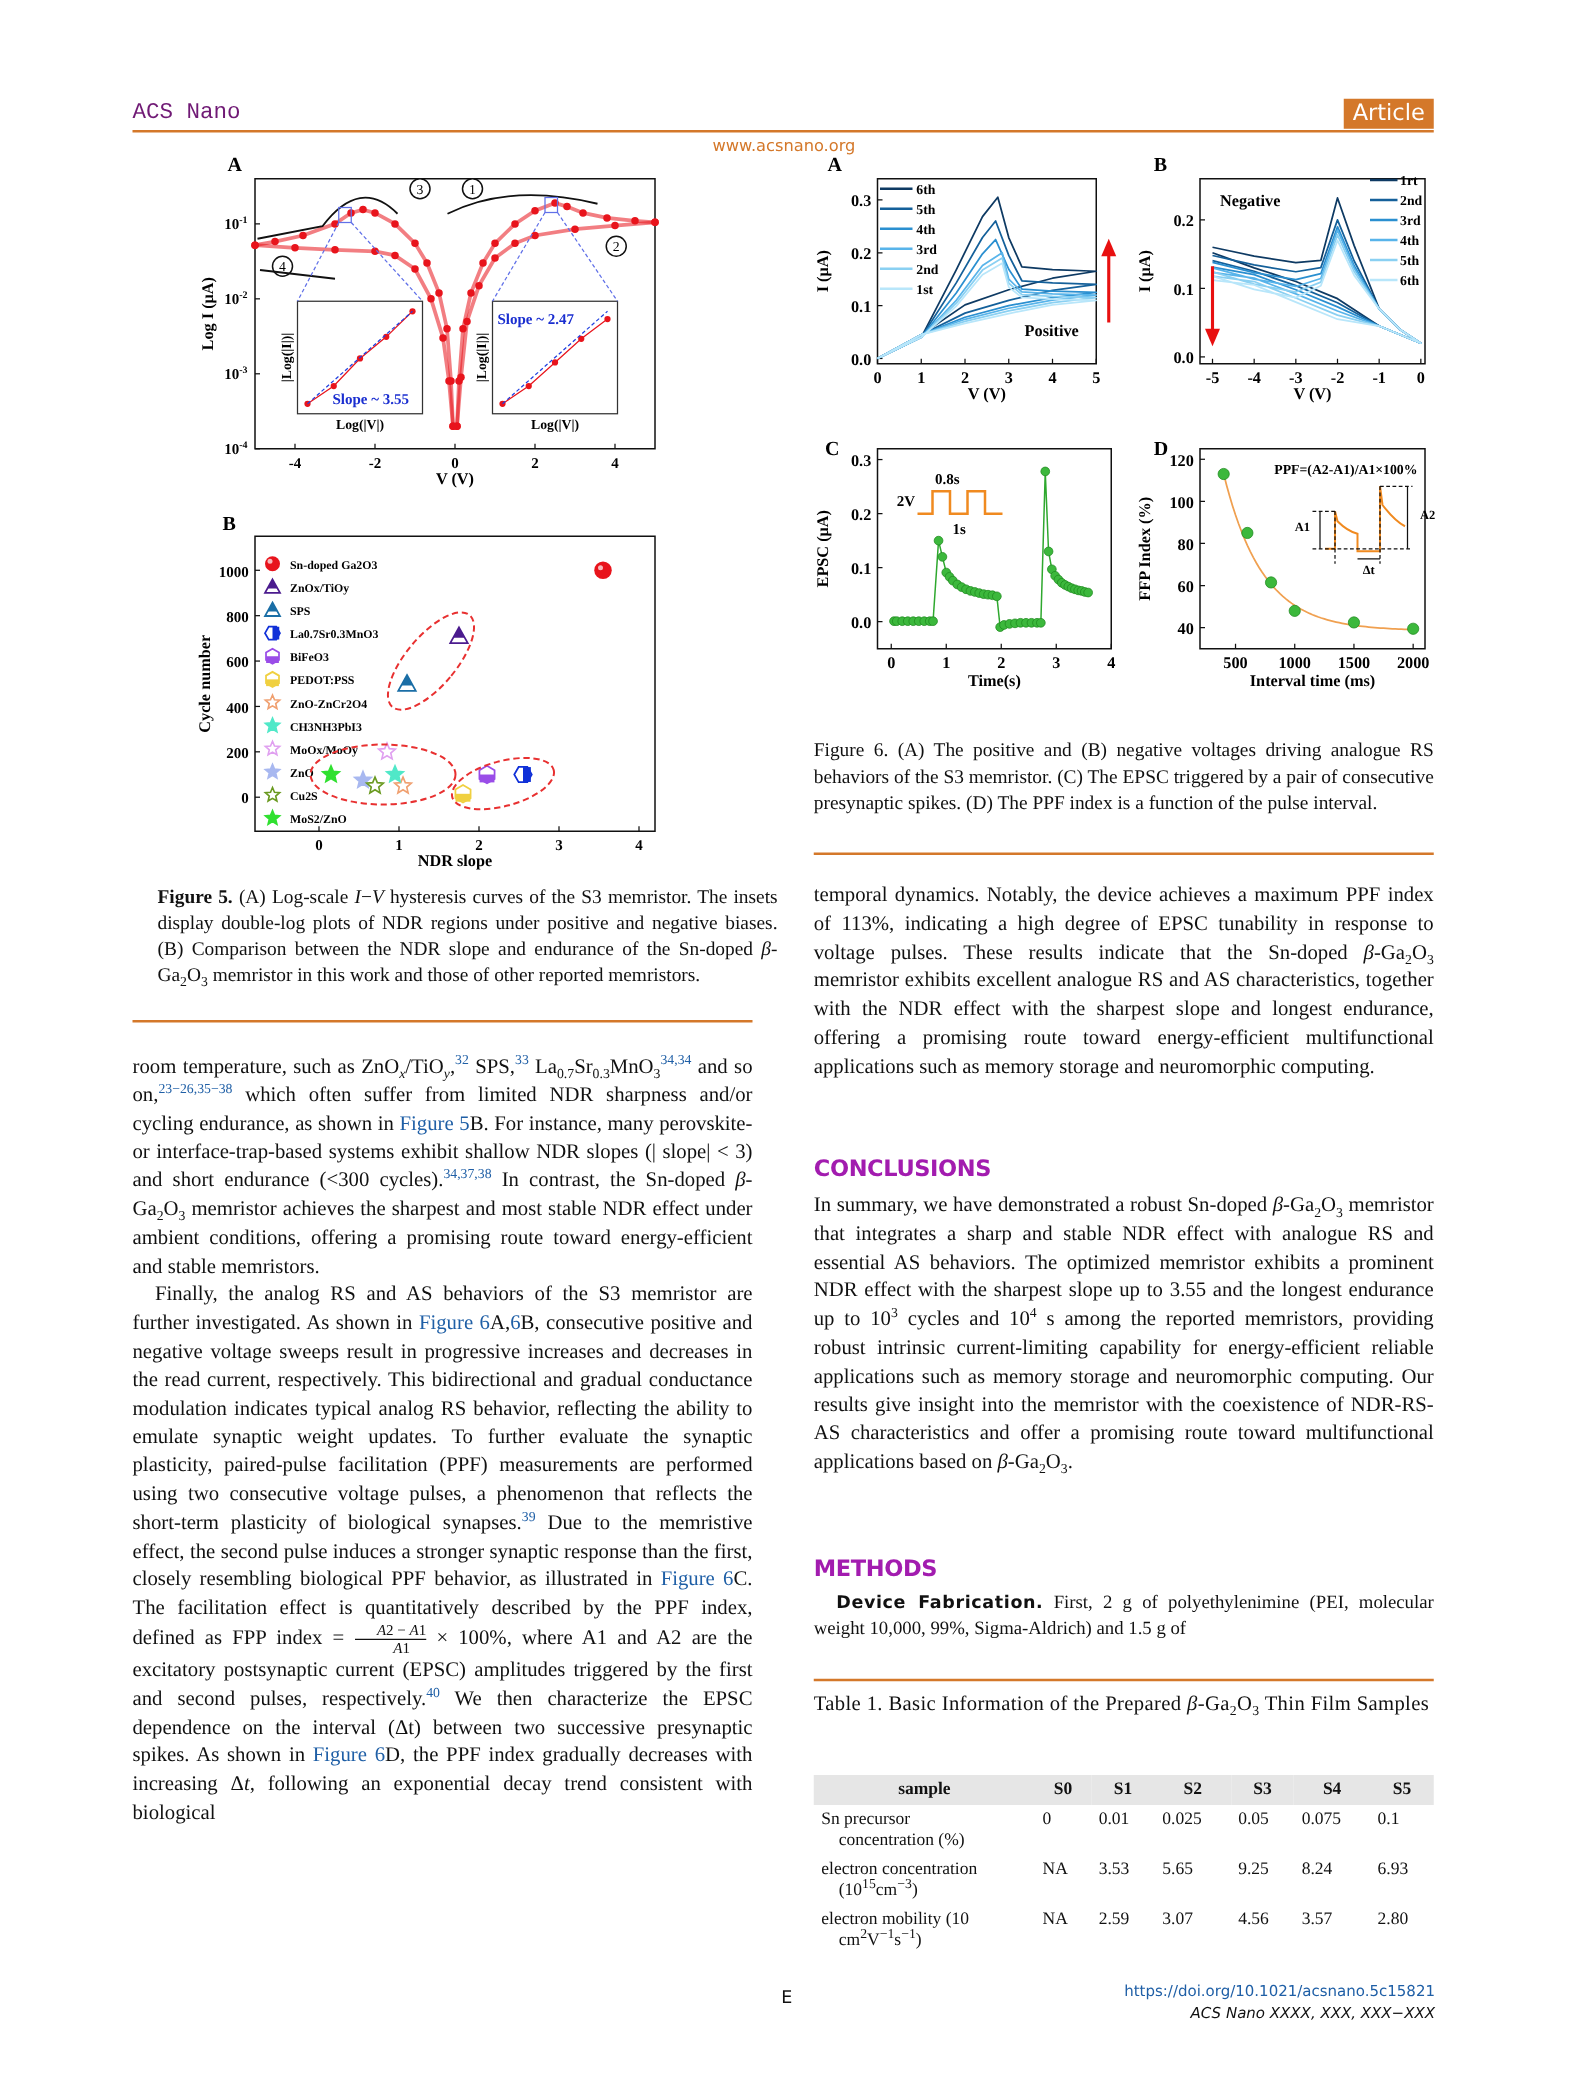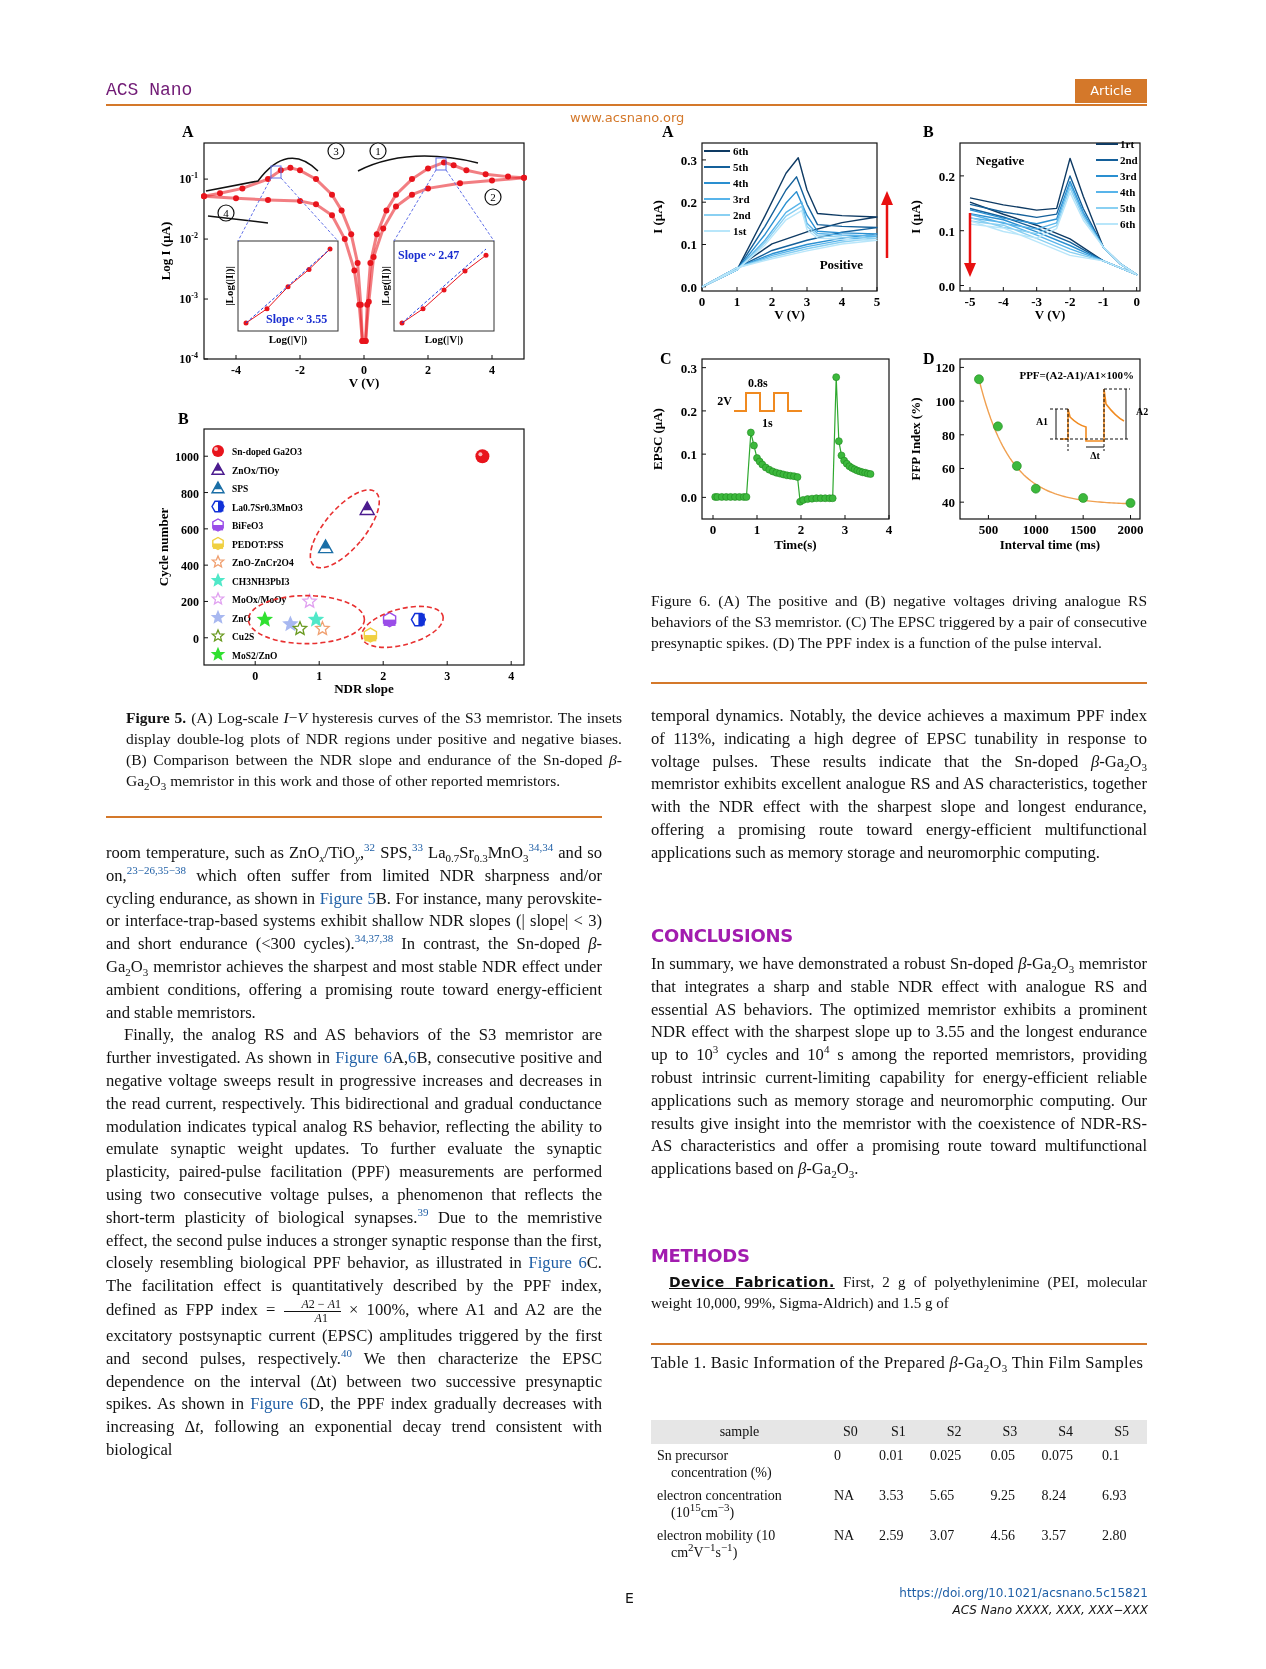--- a/index.html
+++ b/index.html
@@ -1,35 +1,35 @@
 <!DOCTYPE html>
 <html><head>
 <meta charset="utf-8">
 <style>
   html,body{margin:0;padding:0;background:#fff;}
   body{width:1266px;height:1669px;position:relative;overflow:hidden;font-family:"Liberation Serif","DejaVu Serif",serif;color:#111;}
   .abs{position:absolute;}
   .hdr-journal{left:106px;top:80px;font-family:Liberation Mono, monospace;font-size:18px;color:#701a75;font-weight:normal;}
   .hdr-url{left:570px;top:84px;font-family:"DejaVu Sans",sans-serif;font-size:13px;color:#d4782a;margin-top:26px;}
-  .hdr-badge{left:1075px;top:79px;width:72px;height:24px;background:#d4782a;color:#fff;font-family:"DejaVu Sans",sans-serif;font-size:13px;text-align:center;line-height:24px;}
+  .hdr-badge{left:1075px;top:79px;width:72px;height:24px;background:#d4782a;color:#fff;font-family:"DejaVu Sans",sans-serif;font-size:18px;text-align:center;line-height:24px;}
   .hdr-rule{left:106px;top:104px;width:1041px;height:2px;background:#d4782a;}
   .col{font-size:16.6px;line-height:22.8px;text-align:justify;}
   .col p{margin:0;}
   .col p.ind{text-indent:18px;}
   .ref{color:#1f5fa6;font-size:11px;vertical-align:super;line-height:0;}
   .lnk{color:#1f5fa6;}
   sub,sup{font-size:11px;line-height:0;}
   .caption{font-size:15.5px;line-height:21px;text-align:justify;}
   .orule{height:2px;background:#d4782a;}
   .sect{font-family:"DejaVu Sans",sans-serif;font-size:18px;color:#a21caf;font-weight:bold;letter-spacing:-0.3px;}
   .footer-page{left:625px;top:1590px;font-family:"DejaVu Sans",sans-serif;font-size:14px;}
   .footer-doi{right:118px;top:1586px;font-family:"DejaVu Sans",sans-serif;font-size:12px;color:#1f5fa6;text-align:right;}
   .footer-cite{right:118px;top:1603px;font-family:"DejaVu Sans",sans-serif;font-size:12px;font-style:italic;text-align:right;}
   table.t1{border-collapse:collapse;font-size:14px;width:496px;}
-  table.t1 th{background:#e6e6e6;font-weight:normal;padding:4px 6px;text-align:center;}
+  table.t1 th{background:#e6e6e6;font-weight:bold;padding:4px 6px;text-align:center;}
   table.t1 td{padding:3px 6px;vertical-align:top;line-height:17px;}
   table.t1 td.lbl{width:165px;}
   .subind{padding-left:14px;display:block;}
   svg text{font-family:"Liberation Serif","DejaVu Serif",serif;}
 </style>
 </head>
 <body>
 
 <div class="abs hdr-journal">ACS Nano</div>
 <div class="abs hdr-url">www.acsnano.org</div>
@@ -481,21 +481,21 @@
 
 <div class="abs col" style="left:651px;top:705px;width:496px;">
   <p>temporal dynamics. Notably, the device achieves a maximum PPF index of 113%, indicating a high degree of EPSC tunability in response to voltage pulses. These results indicate that the Sn-doped <i>β</i>-Ga<sub>2</sub>O<sub>3</sub> memristor exhibits excellent analogue RS and AS characteristics, together with the NDR effect with the sharpest slope and longest endurance, offering a promising route toward energy-efficient multifunctional applications such as memory storage and neuromorphic computing.</p>
 </div>
 <div class="abs sect" style="left:651px;top:925px;">CONCLUSIONS</div>
 <div class="abs col" style="left:651px;top:953px;width:496px;">
   <p>In summary, we have demonstrated a robust Sn-doped <i>β</i>-Ga<sub>2</sub>O<sub>3</sub> memristor that integrates a sharp and stable NDR effect with analogue RS and essential AS behaviors. The optimized memristor exhibits a prominent NDR effect with the sharpest slope up to 3.55 and the longest endurance up to 10<sup>3</sup> cycles and 10<sup>4</sup> s among the reported memristors, providing robust intrinsic current-limiting capability for energy-efficient reliable applications such as memory storage and neuromorphic computing. Our results give insight into the memristor with the coexistence of NDR-RS-AS characteristics and offer a promising route toward multifunctional applications based on <i>β</i>-Ga<sub>2</sub>O<sub>3</sub>.</p>
 </div>
 <div class="abs sect" style="left:651px;top:1245px;">METHODS</div>
 <div class="abs col" style="left:651px;top:1272px;width:496px;font-size:15px;line-height:21px;">
-  <p class="ind"><b style="font-family:'DejaVu Sans',sans-serif;font-size:14px;letter-spacing:0.5px;text-decoration:underline;">Device Fabrication.</b> <span>First, 2 g of polyethylenimine (PEI, molecular weight 10,000, 99%, Sigma-Aldrich) and 1.5 g of</span></p>
+  <p class="ind"><b style="font-family:'DejaVu Sans',sans-serif;font-size:14px;letter-spacing:0.5px;">Device Fabrication.</b> <span>First, 2 g of polyethylenimine (PEI, molecular weight 10,000, 99%, Sigma-Aldrich) and 1.5 g of</span></p>
 </div>
 <div class="abs orule" style="left:651px;top:1343px;width:496px;"></div>
 
 <div class="abs" style="left:651px;top:1352px;width:496px;font-size:16.5px;line-height:22px;letter-spacing:0.3px;">Table 1. Basic Information of the Prepared <i>β</i>-Ga<sub>2</sub>O<sub>3</sub> Thin Film Samples</div>
 <div class="abs" style="left:651px;top:1420px;">
   <table class="t1" id="t1">
     <thead>
         <tr id="t1head">
           <th style="width: 165px;">sample</th>
           <th>S0</th>

